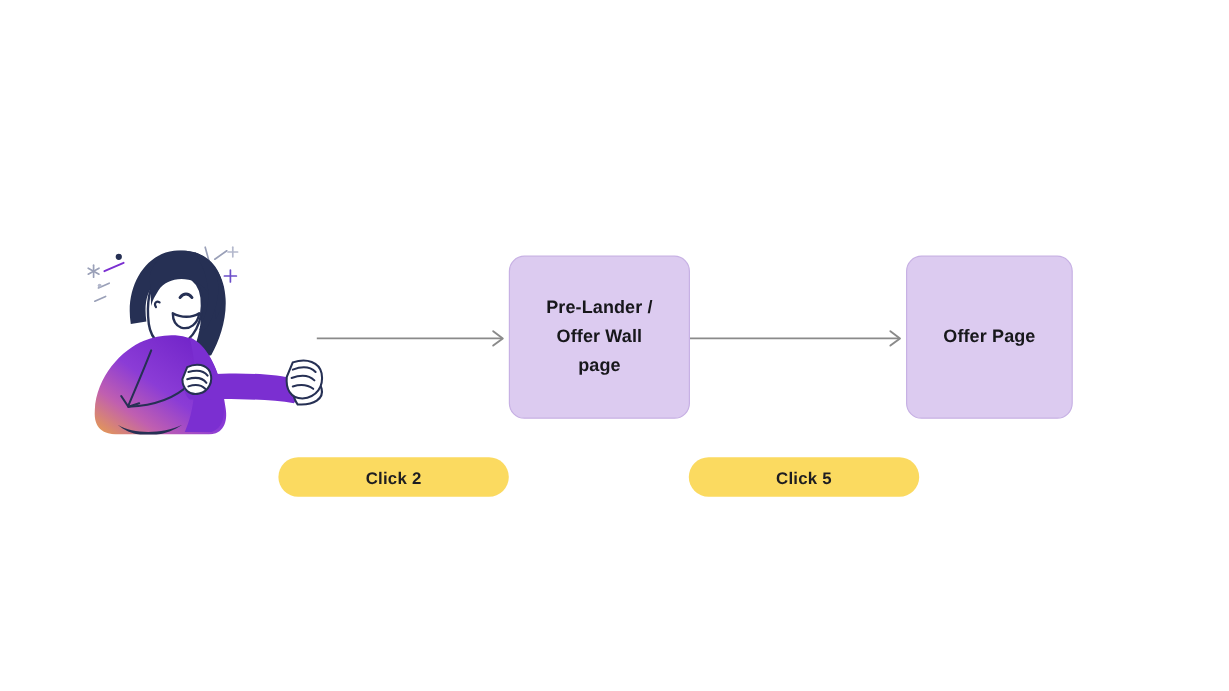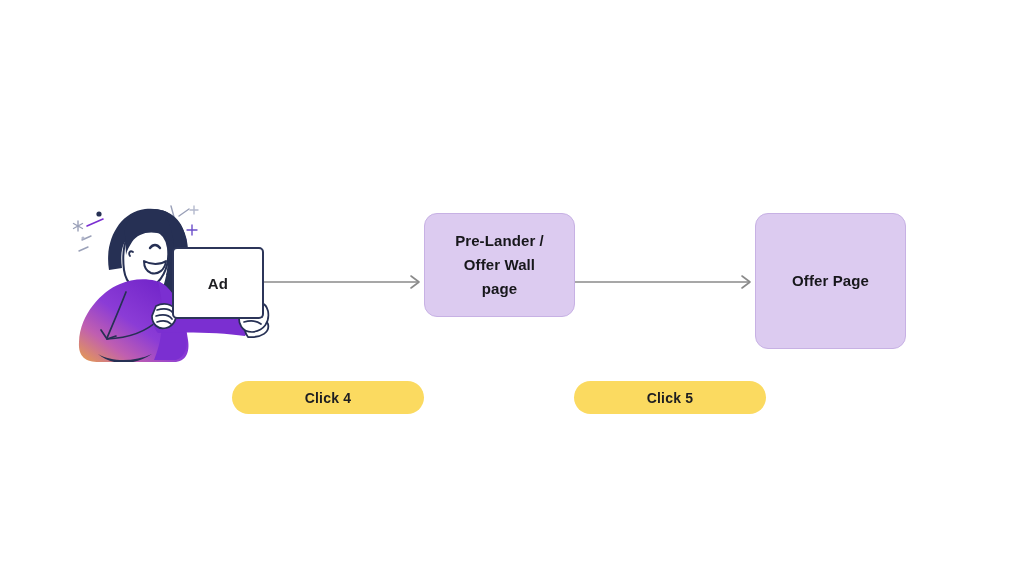--- a/index.html
+++ b/index.html
@@ -72,26 +72,26 @@
     color: #17171b;
     line-height: 24px;
     letter-spacing: 0.1px;
     white-space: pre-line;
     padding: 0 10px;
   }
   #box-prelander {
     left: 424px;
     top: 213px;
     width: 151px;
-    height: 104px;
+    height: 136px;
   }
   #box-offerpage {
     left: 755px;
     top: 213px;
-    width: 151px;
+    width: 139px;
     height: 136px;
   }
 
   
   .arrow-svg {
     position: absolute;
     overflow: visible;
   }
   #arrow-1 { left: 264px; top: 270px; width: 162px; height: 24px; }
   #arrow-2 { left: 575px; top: 270px; width: 182px; height: 24px; }
@@ -205,23 +205,20 @@
 
       <g stroke="#263054" stroke-width="1.7" fill="#ffffff" stroke-linecap="round">
         <path d="M182 110 C194 106 204 110 206 119 C208 130 202 139 190 140 C180 140 176 132 177 122 Z"></path>
         <path d="M182 116 C190 113 197 114 201 118" fill="none"></path>
         <path d="M181 123 C189 120 196 121 200 125" fill="none"></path>
         <path d="M182 130 C189 128 195 129 199 132" fill="none"></path>
       </g>
     </svg>
   </div>
 
-  <div id="ad-card">
-    <span class="ad-label">Ad</span>
-  </div>
 
   <svg class="arrow-svg" id="arrow-1" viewBox="0 0 162 24">
     <line x1="0" y1="12" x2="154" y2="12" stroke="#8a8a8a" stroke-width="1.6"></line>
     <polyline points="147,6 155,12 147,18" fill="none" stroke="#8a8a8a" stroke-width="1.6" stroke-linecap="round" stroke-linejoin="round"></polyline>
   </svg>
 
   <div class="flow-box" id="box-prelander">
     <span class="box-label">Pre-Lander /
 Offer Wall
 page</span>
@@ -230,19 +227,19 @@
   <svg class="arrow-svg" id="arrow-2" viewBox="0 0 182 24">
     <line x1="0" y1="12" x2="174" y2="12" stroke="#8a8a8a" stroke-width="1.6"></line>
     <polyline points="167,6 175,12 167,18" fill="none" stroke="#8a8a8a" stroke-width="1.6" stroke-linecap="round" stroke-linejoin="round"></polyline>
   </svg>
 
   <div class="flow-box" id="box-offerpage">
     <span class="box-label">Offer Page</span>
   </div>
 
   <div class="pill-button" id="pill-click-1">
-    <span class="pill-label">Click 4</span>
+    <span class="pill-label">Click 2</span>
   </div>
   <div class="pill-button" id="pill-click-2">
     <span class="pill-label">Click 5</span>
   </div>
 
 </div>
 
 </body></html>

